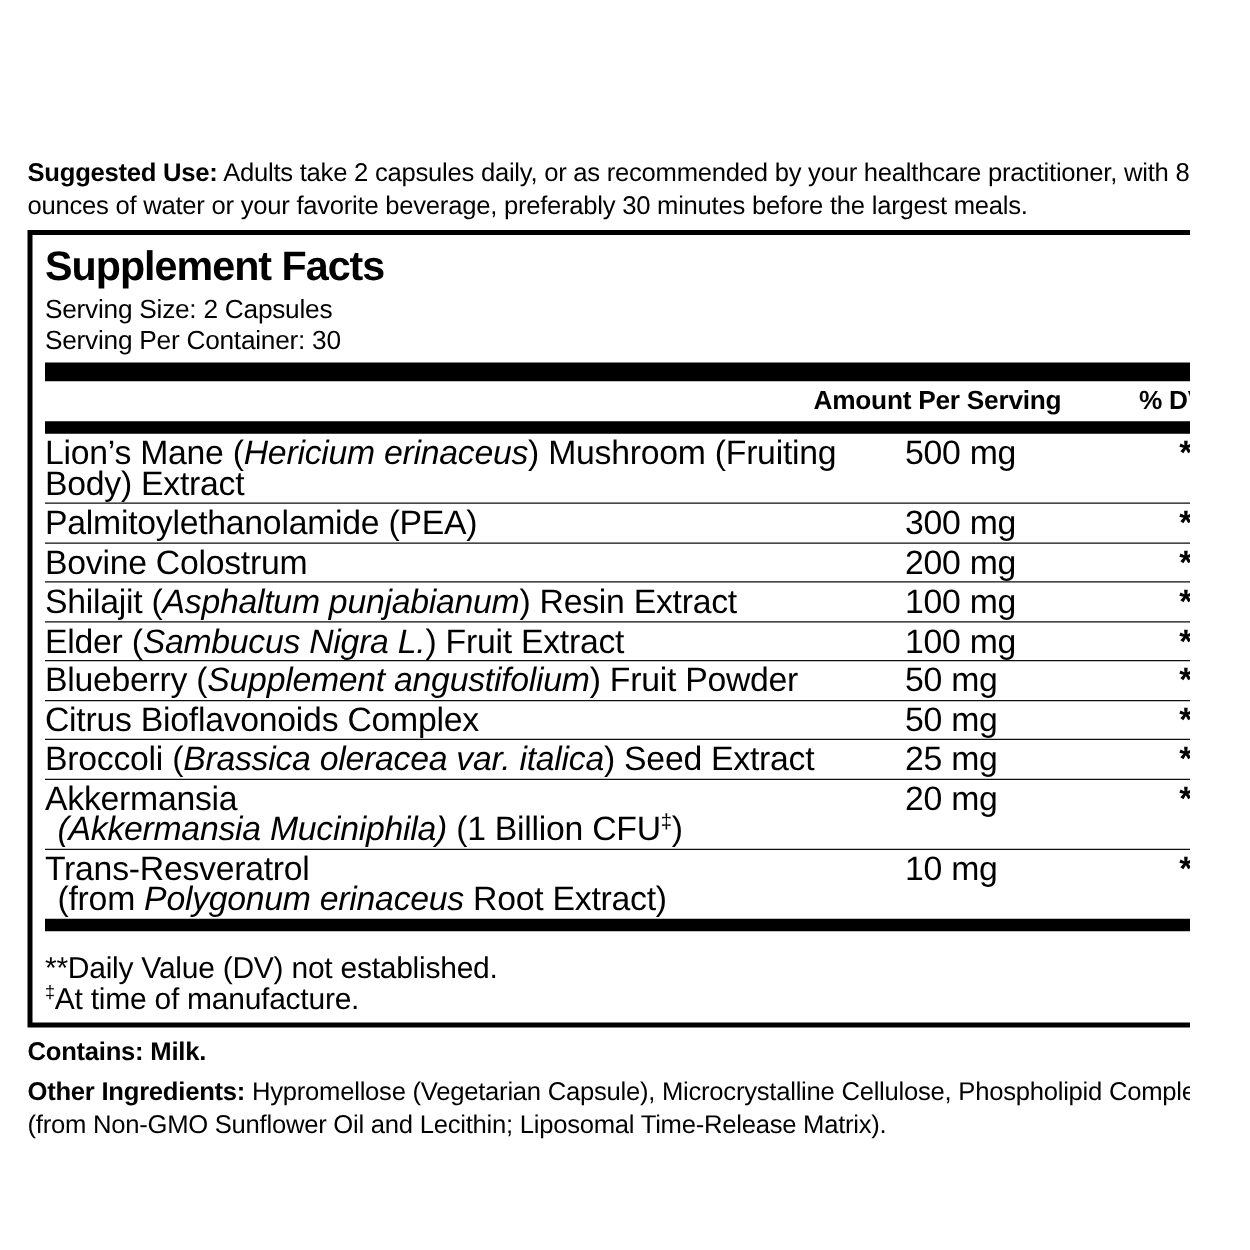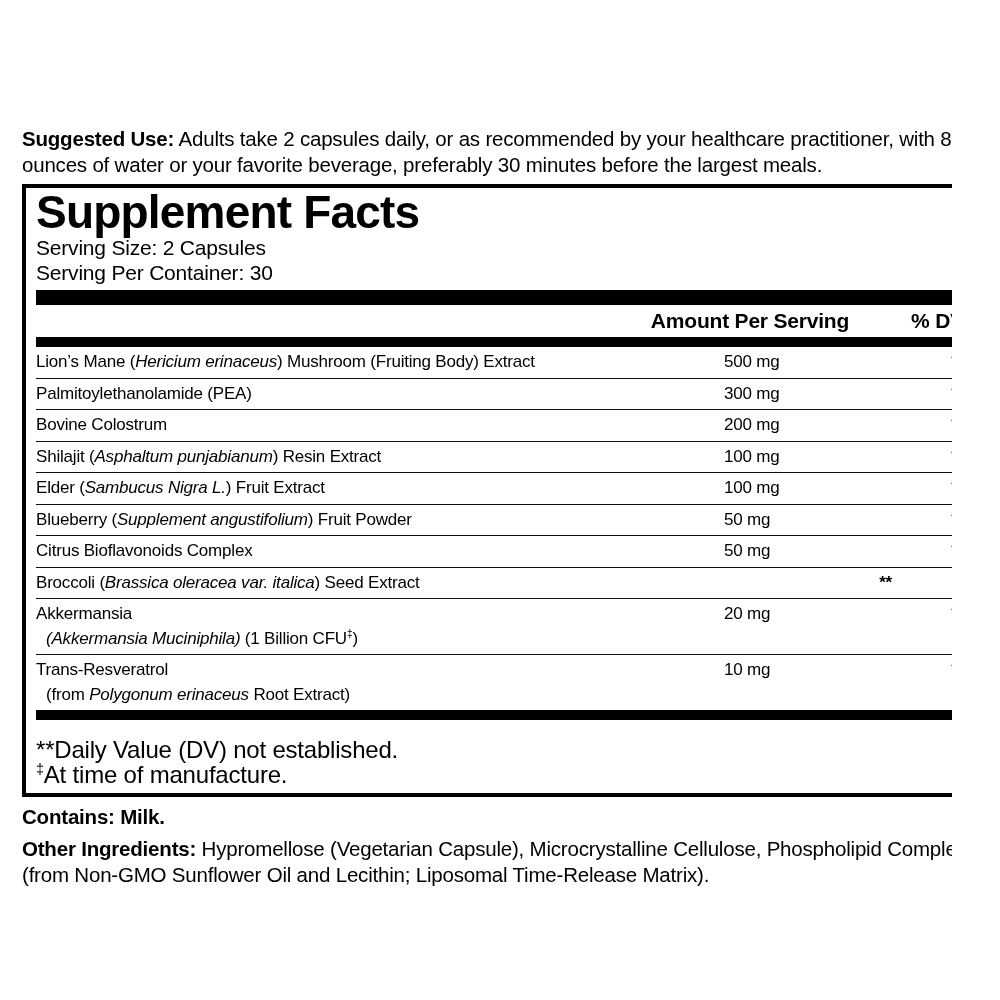--- a/index.html
+++ b/index.html
@@ -2,31 +2,31 @@
 <html><head>
 <meta charset="utf-8">
 <style>
   html,body{margin:0;padding:0;background:#fff;}
   .page{position:relative;width:952px;height:1000px;background:#fff;color:#000;
         font-family:"Liberation Sans","DejaVu Sans",sans-serif;overflow:hidden;}
   .content{position:absolute;left:22px;top:126px;width:956px;}
   .para{font-size:20.5px;line-height:26px;letter-spacing:-0.2px;margin:0;}
   .para .lbl{font-weight:700;}
   .facts-box{border:4.5px solid #000;padding:2px 10px 6px 10px;margin-top:6px;}
-  .panel-title{font-size:46px;font-weight:800;letter-spacing:-0.8px;line-height:45px;margin:0;}
+  .panel-title{font-size:33px;font-weight:800;letter-spacing:-0.8px;line-height:45px;margin:0;}
   .serving{font-size:21px;line-height:25px;letter-spacing:-0.2px;}
   .bar{background:#000;}
   .bar-thick{height:15px;margin-top:5px;}
   .bar-med{height:10px;}
   .head-row{display:flex;justify-content:flex-end;align-items:center;
             font-weight:700;font-size:21px;padding:4px 0;letter-spacing:-0.2px;}
   .amount-head{margin-right:62px;}
   .rows{width:100%;}
   .row{display:grid;grid-template-columns:1fr 168px 72px;padding:3px 0;
-       font-size:17px;line-height:24.5px;letter-spacing:-0.2px;}
+       font-size:27px;line-height:24.5px;letter-spacing:-0.2px;}
   .row + .row{border-top:1.5px solid #0d0d0d;}
   .row .amt{text-align:left;white-space:nowrap;}
   .row .dv{text-align:right;font-weight:700;}
   .name2{padding-left:10px;}
   .footnotes{font-size:24px;line-height:25px;letter-spacing:-0.2px;padding-top:17px;}
   .below{margin-top:6px;}
   .contains{margin-top:7px;font-weight:700;}
   sup{font-size:60%;line-height:0;}
   i{font-style:italic;}
 </style>
@@ -99,20 +99,21 @@
             <div class="name">
               <div><span>Citrus Bioflavonoids Complex</span></div>
             </div>
             <div class="amt">50 mg</div>
             <div class="dv">**</div>
           </div>
           <div class="row">
             <div class="name">
               <div><span>Broccoli (</span><i>Brassica oleracea var. italica</i><span>) Seed Extract</span></div>
             </div>
+            <div class="amt">25 mg</div>
             <div class="dv">**</div>
           </div>
           <div class="row">
             <div class="name">
               <div><span>Akkermansia</span></div>
               <div class="name2"><i>(Akkermansia Muciniphila)</i><span> (1 Billion CFU</span><sup>‡</sup><span>)</span></div>
             </div>
             <div class="amt">20 mg</div>
             <div class="dv">**</div>
           </div>

